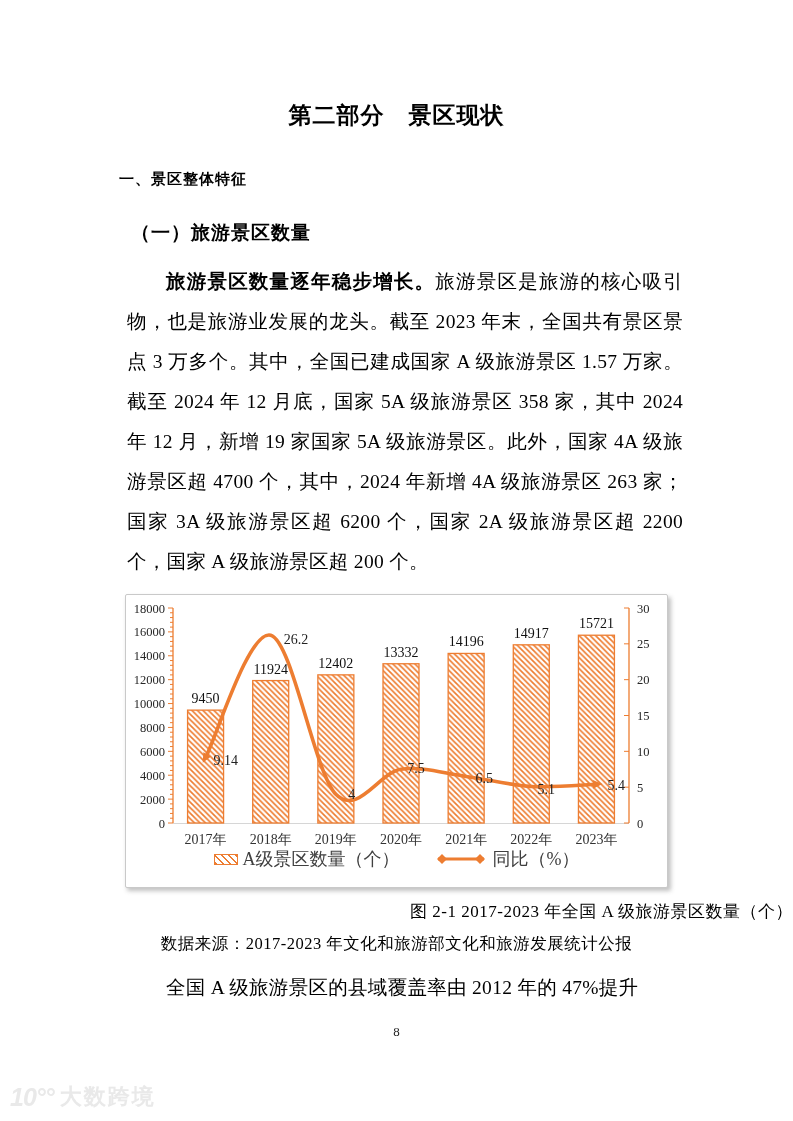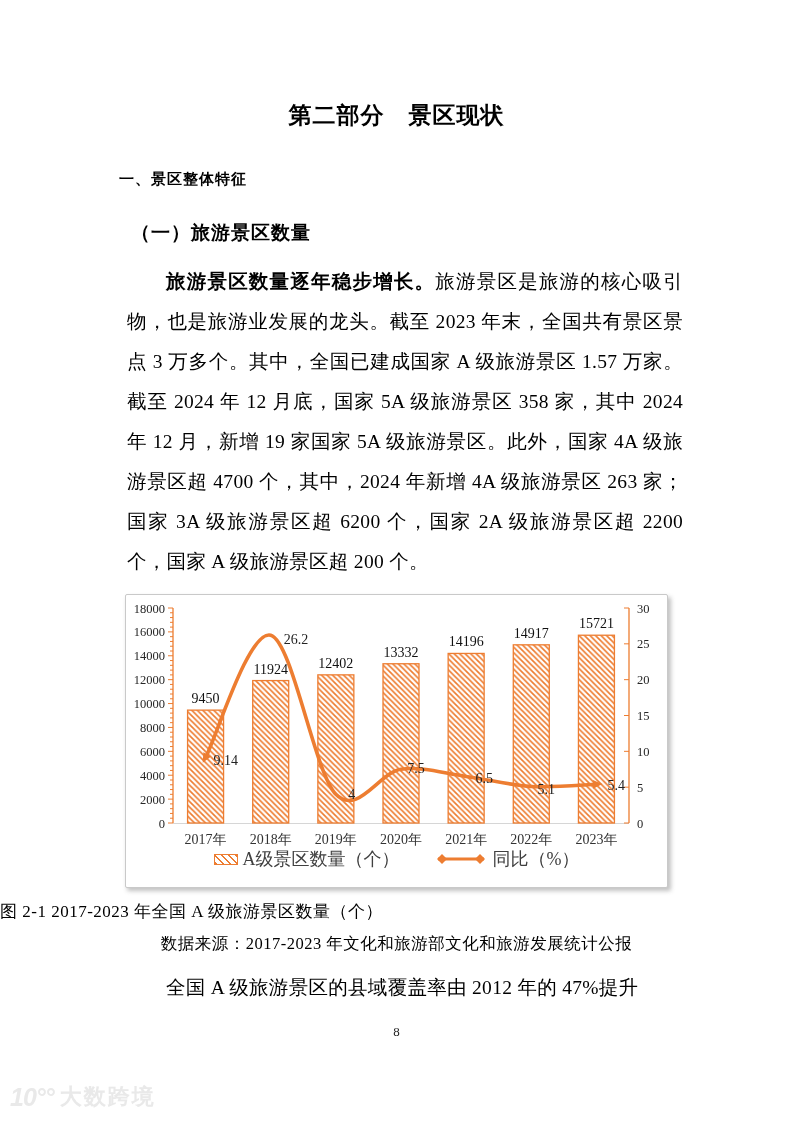--- a/index.html
+++ b/index.html
@@ -39,21 +39,21 @@
     display:flex;justify-content:center;align-items:center;gap:34px;
     font-size:18px;color:#404040;
   }
   .legend-item{display:flex;align-items:center;gap:5px;}
   .swatch{
     display:inline-block;width:24px;height:11px;box-sizing:border-box;
     border:1.2px solid #ED7D31;
     background:repeating-linear-gradient(45deg,#ED7D31 0,#ED7D31 1.6px,#ffffff 1.6px,#ffffff 5px);
   }
   .fig-caption{
-    position:absolute;top:900px;left:0;width:793px;text-align:left;
+    position:absolute;top:900px;left:0;width:793px;text-align:right;
     font-size:17px;letter-spacing:0.5px;
   }
   .fig-source{
     position:absolute;top:933px;left:0;width:793px;text-align:center;
     font-size:16.5px;letter-spacing:0.5px;
   }
   .page-number{
     position:absolute;top:1024px;left:0;width:793px;text-align:center;
     font-size:13px;color:#222;
   }

